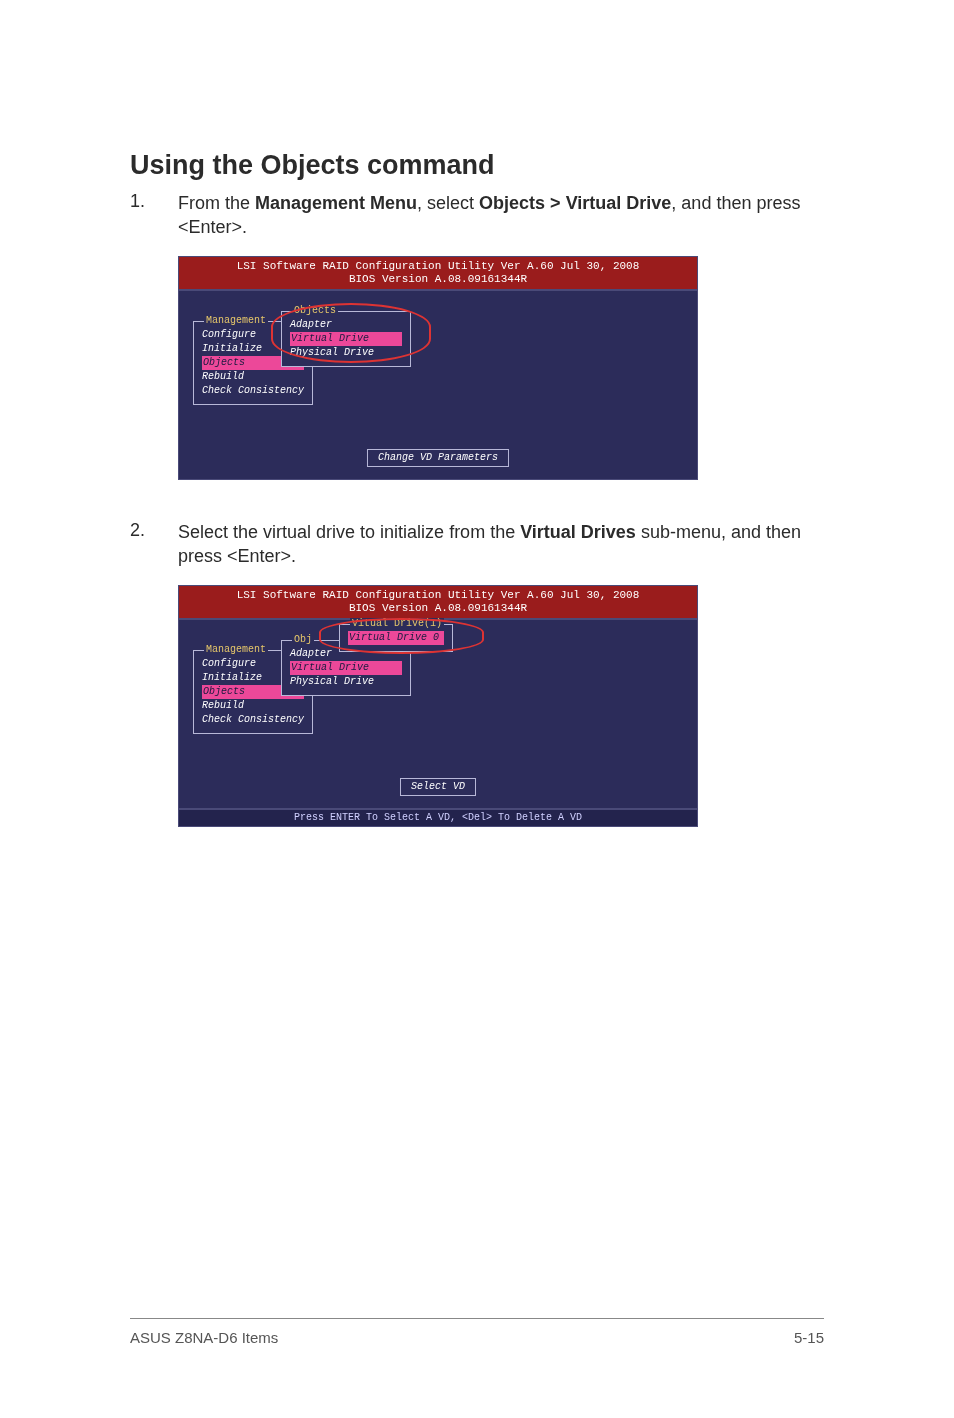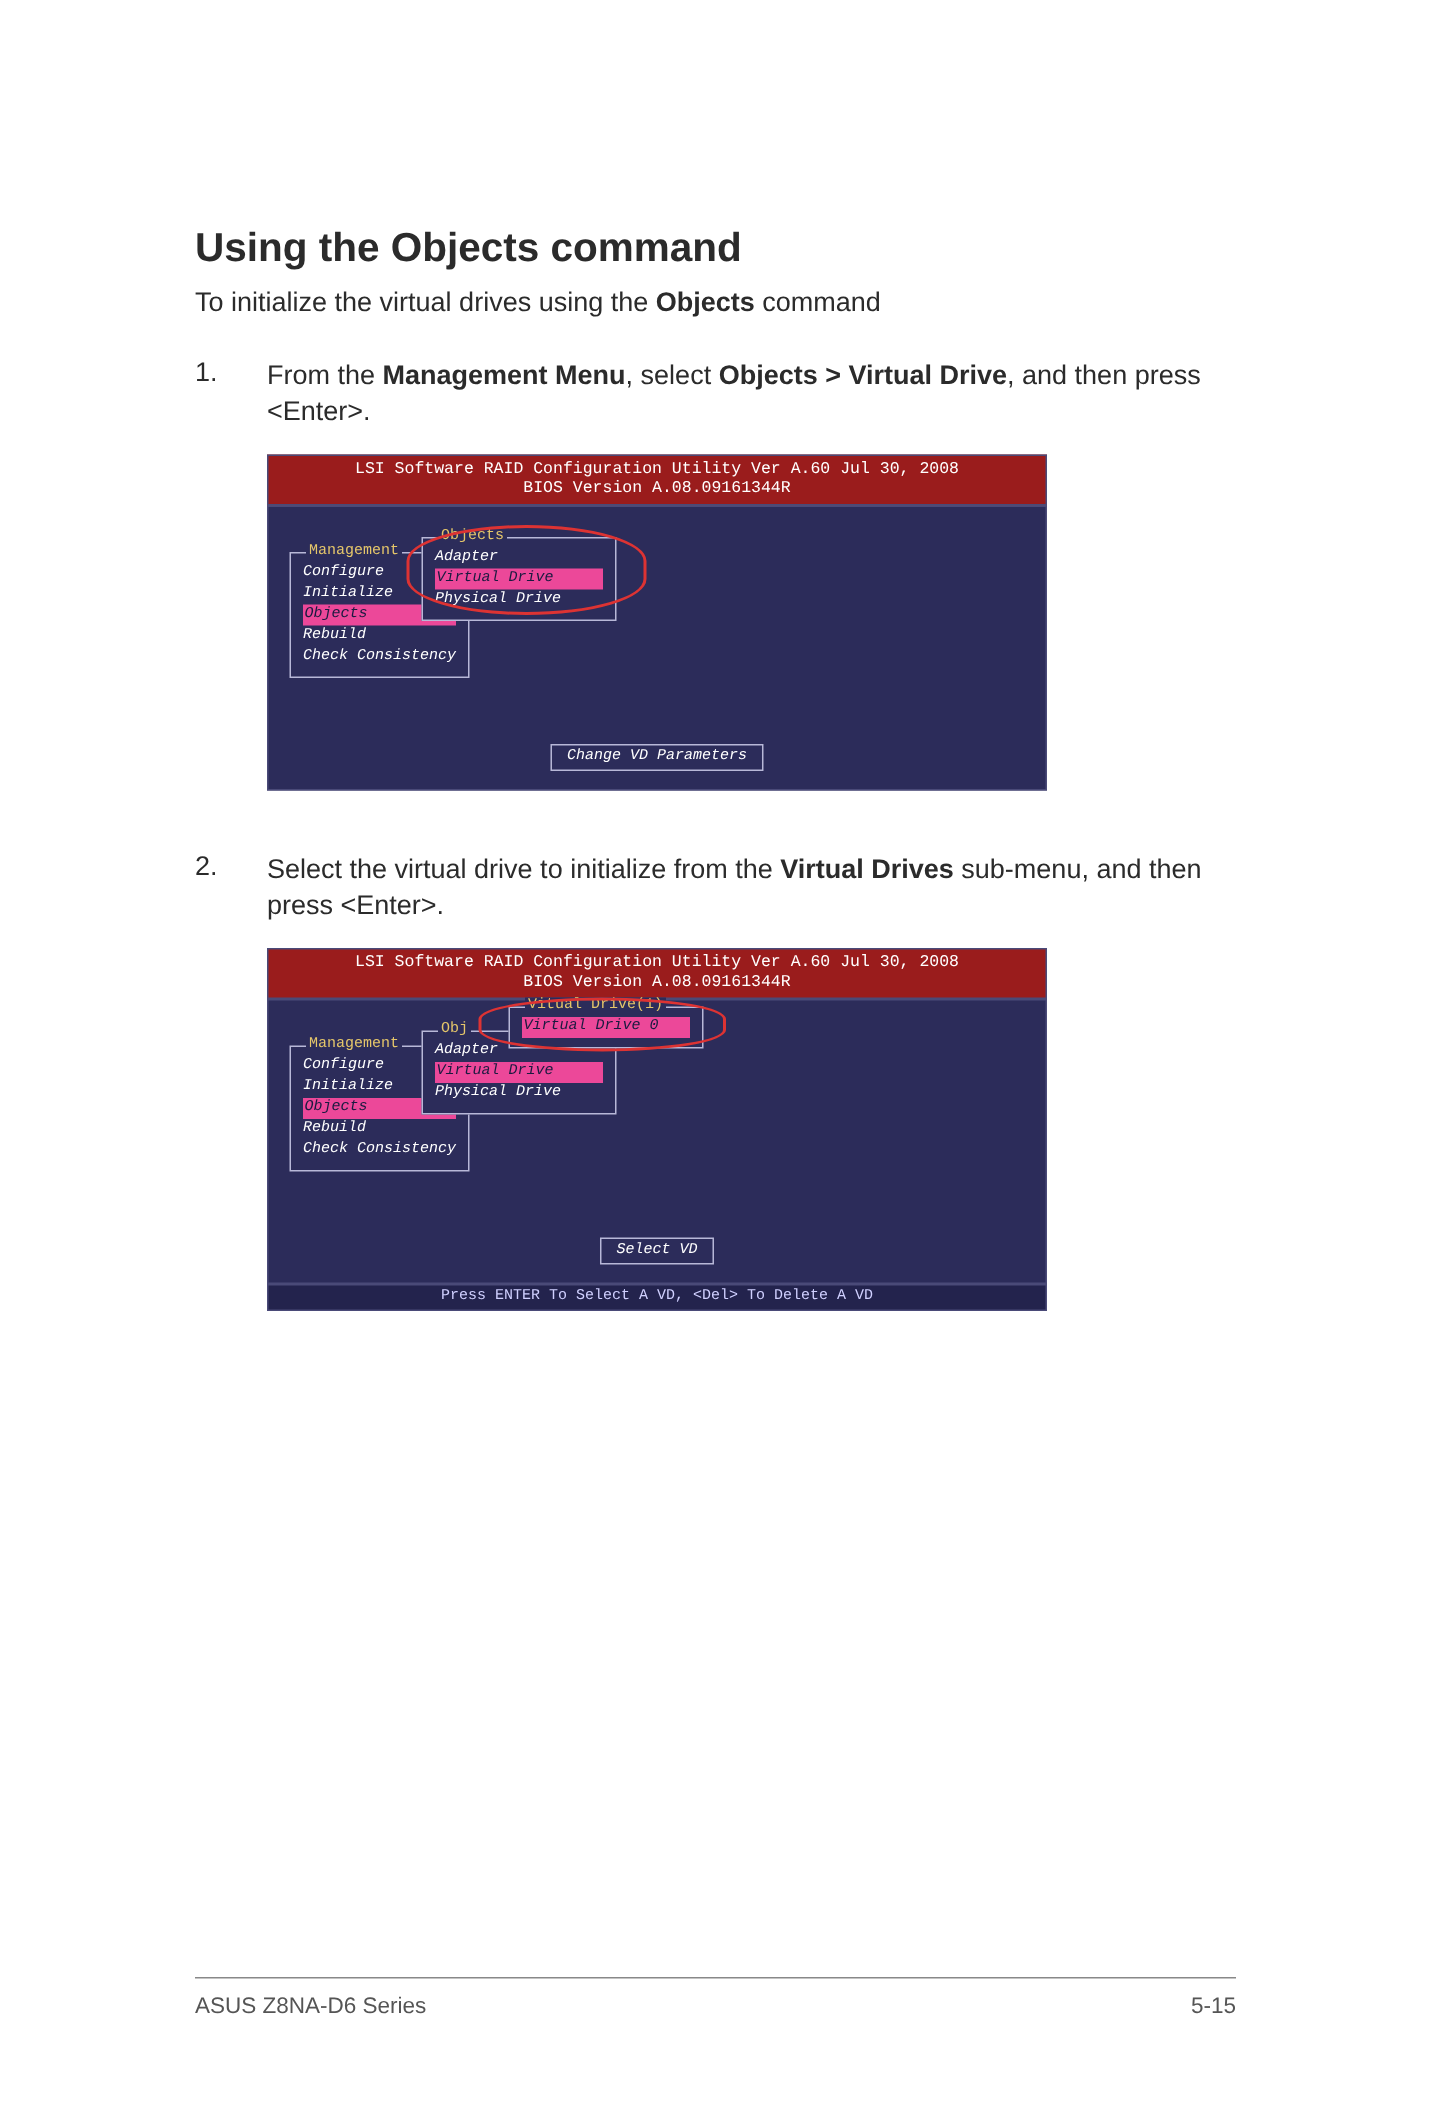--- a/index.html
+++ b/index.html
@@ -100,21 +100,21 @@
     padding-right: 1px;
   }
   .mgmt {
     top: 30px; left: 14px; width: 120px;
   }
   .objs {
     top: 20px; left: 102px; width: 130px;
     z-index: 2;
   }
   .vd-sub {
-    top: 4px; left: 160px; width: 130px;
+    top: 4px; left: 160px; width: 114px;
     z-index: 3;
   }
   .descbox {
     position: absolute;
     bottom: 12px;
     left: 50%;
     transform: translateX(-50%);
     border: 1px solid #b8b8d8;
     padding: 2px 10px;
     font-size: 10px;
@@ -154,23 +154,20 @@
     justify-content: space-between;
   }
 </style>
 </head>
 <body>
 
 <div class="page">
 
   <h2 class="section-heading">Using the Objects command</h2>
 
-  <p class="intro">
-    <span>To initialize the virtual drives using the </span><b>Objects</b><span> command</span>
-  </p>
 
   <div class="step">
     <div class="num">1.</div>
     <div class="body">
       <span>From the </span><b>Management Menu</b><span>, select </span><b>Objects &gt; Virtual Drive</b><span>, and then press &lt;Enter&gt;.</span>
     </div>
   </div>
 
   <div class="bios-wrap">
     <div class="bios">
@@ -239,17 +236,17 @@
           <div class="item hl">Virtual Drive 0</div>
         </div>
 
         <div class="descbox">Select VD</div>
       </div>
       <div class="bios-footer">Press ENTER To Select A VD, &lt;Del&gt; To Delete A VD</div>
     </div>
   </div>
 
   <div class="page-footer">
-    <span>ASUS Z8NA-D6 Series</span>
+    <span>ASUS Z8NA-D6 Items</span>
     <span>5-15</span>
   </div>
 
 </div>
 
 </body></html>

